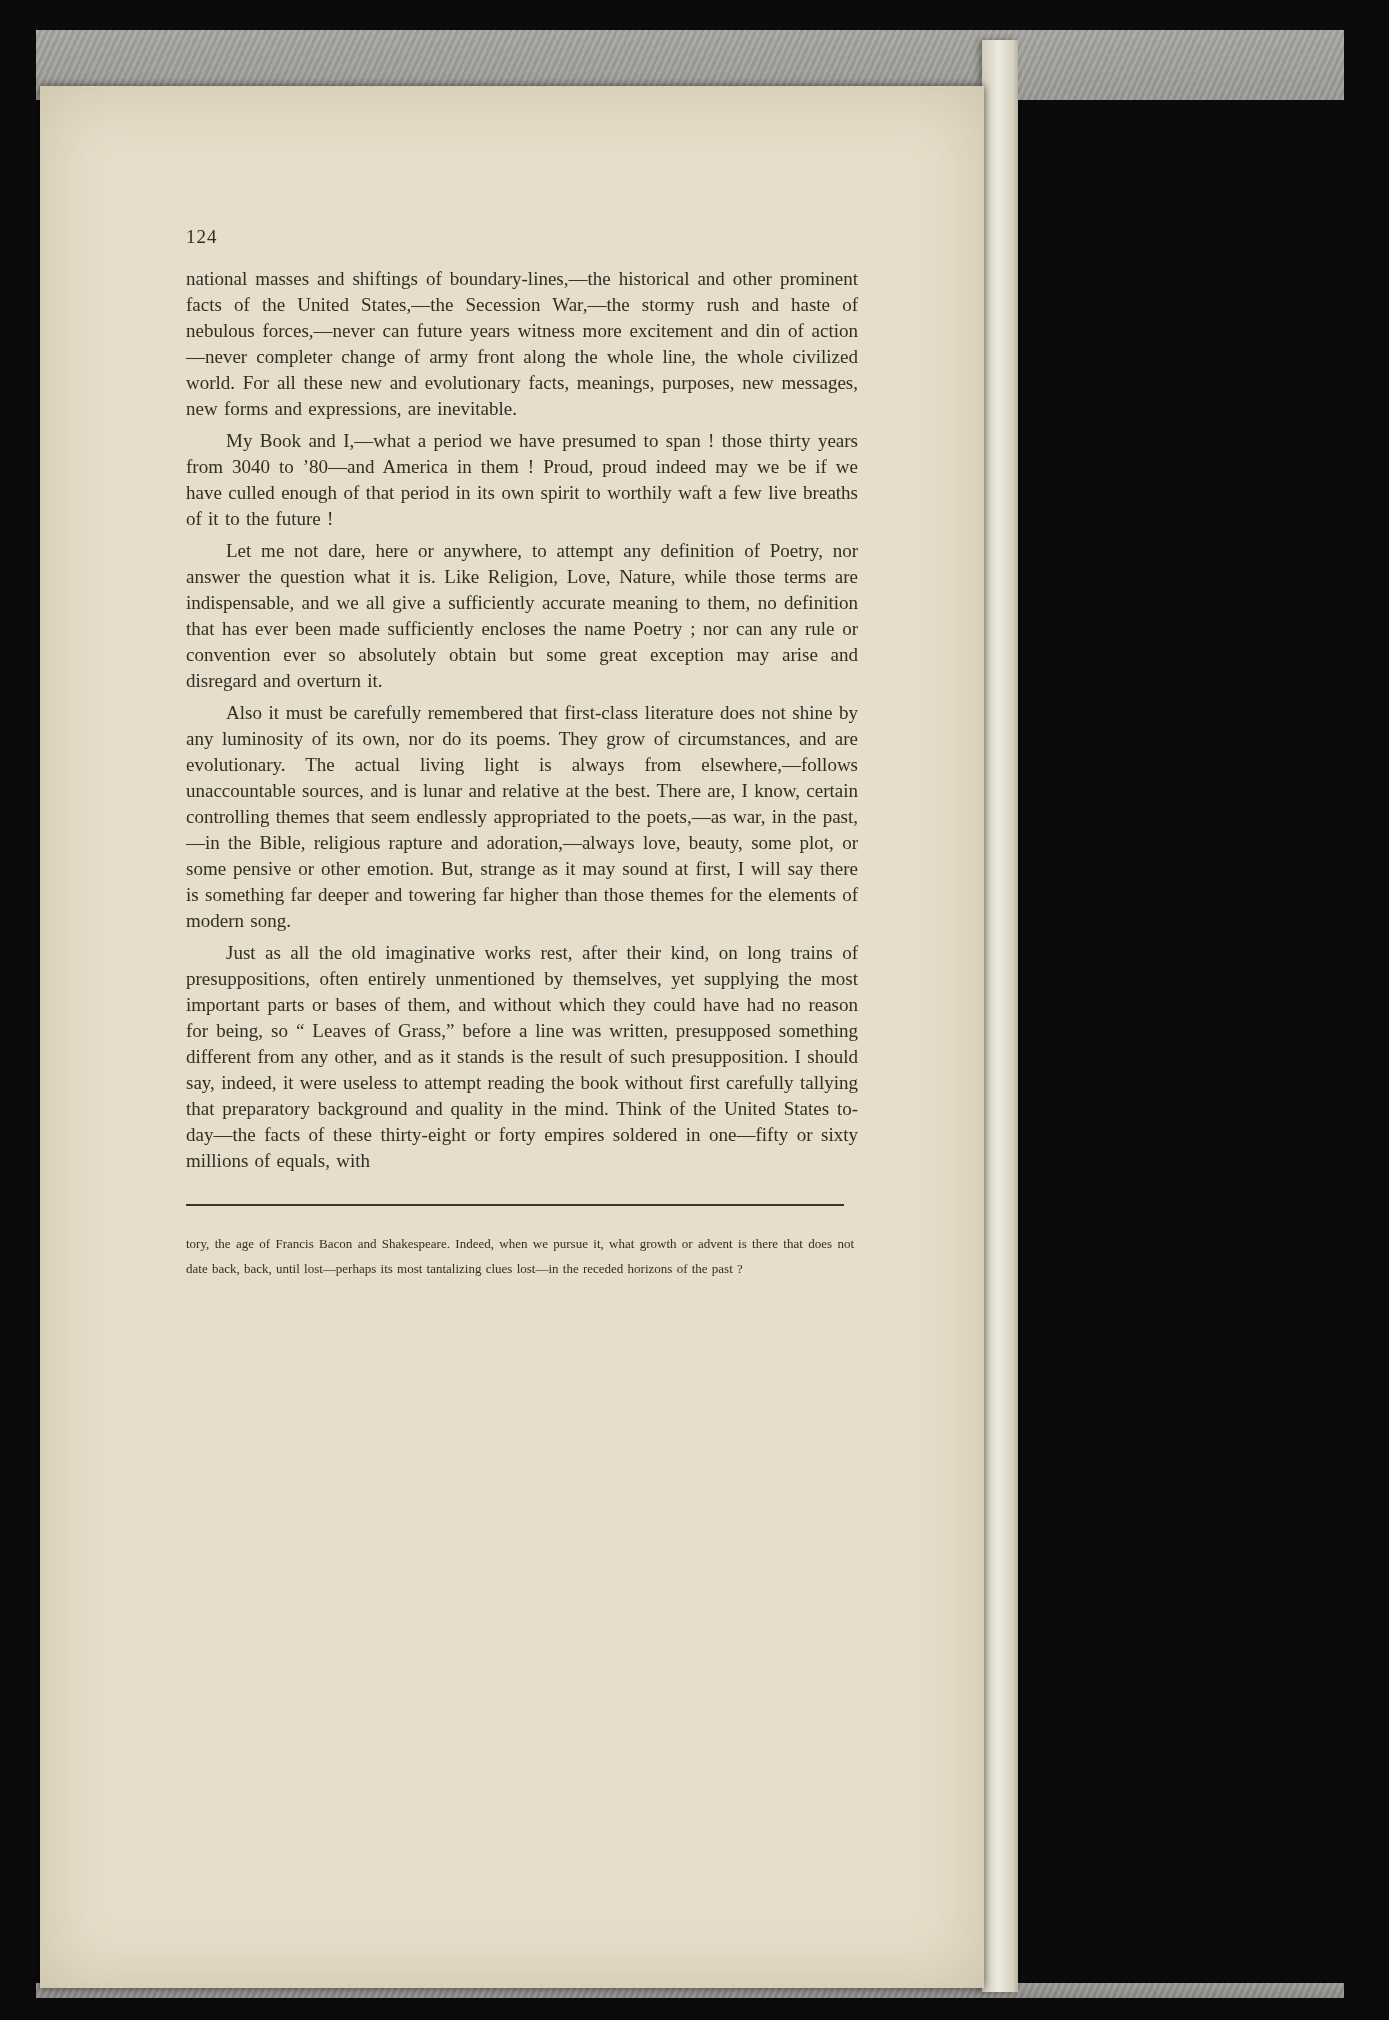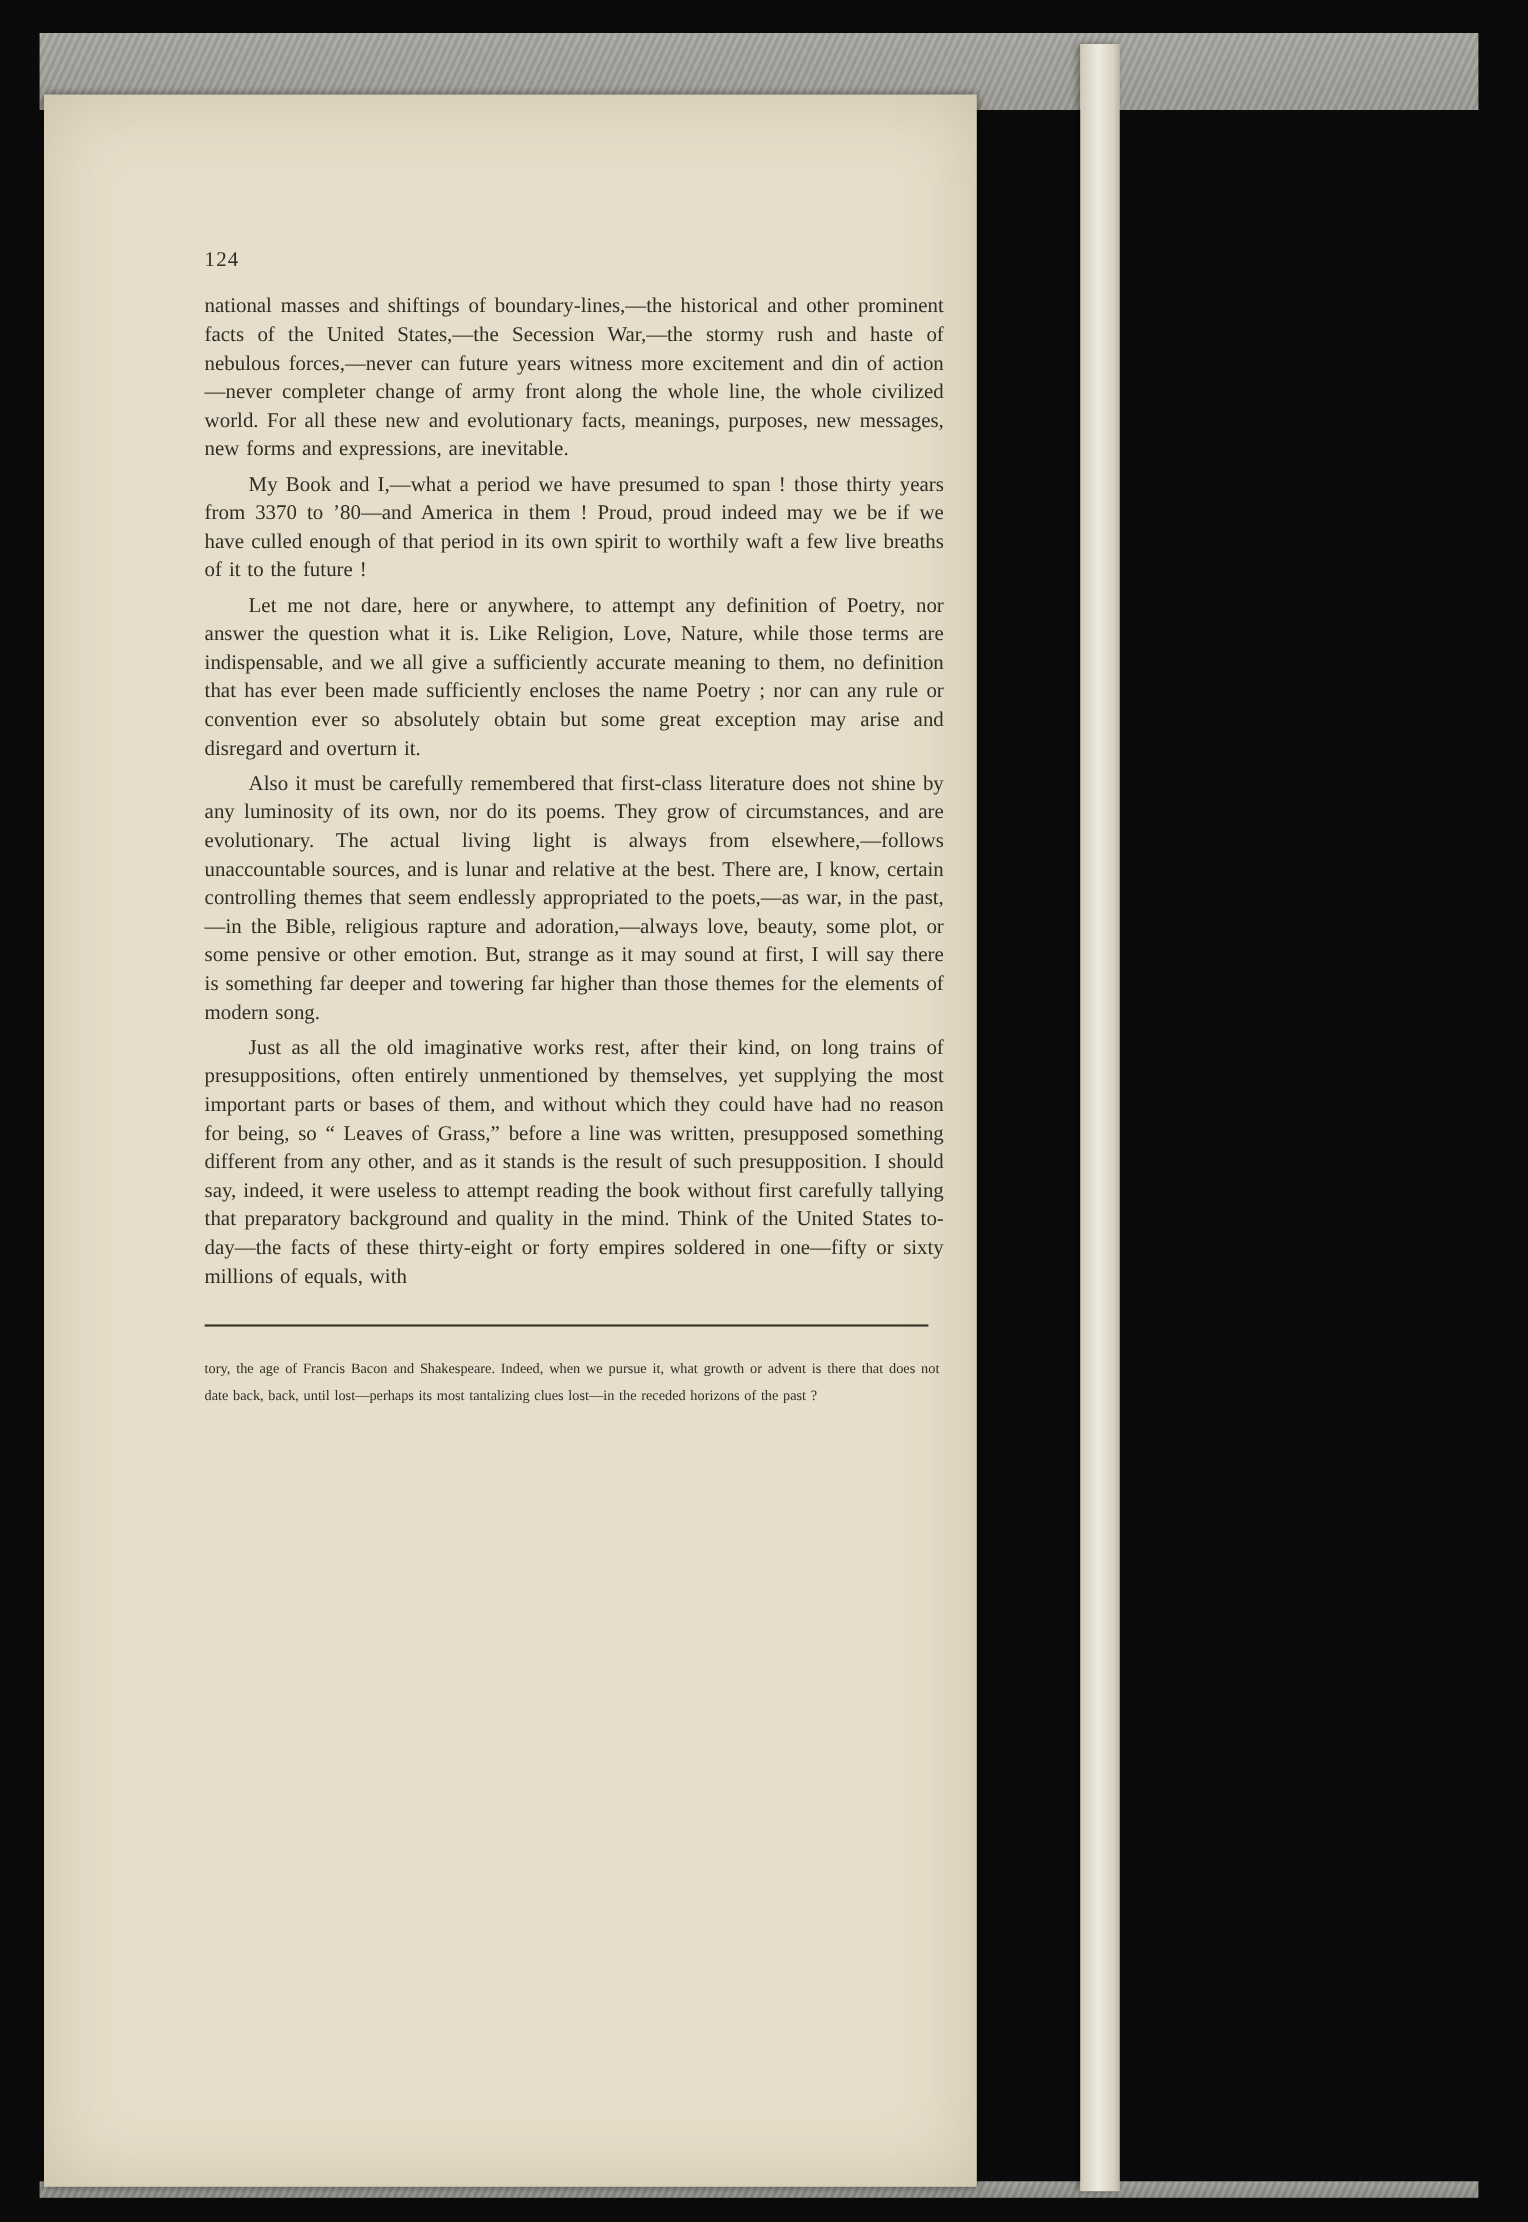--- a/index.html
+++ b/index.html
@@ -34,21 +34,21 @@
   .page-edge {
     position: absolute;
     left: 982px; top: 40px;
     width: 36px; height: 1952px;
     background: linear-gradient(to right, #cfc9b8, #edeadf 45%, #d6d1c0 85%, #b9b4a4);
     box-shadow: -3px 0 6px rgba(0,0,0,0.35);
   }
   .paper {
     position: absolute;
     left: 40px; top: 86px;
-    width: 848px; height: 1902px;
+    width: 944px; height: 1902px;
     background:
       radial-gradient(ellipse 200px 320px at 1% 57%, rgba(195,160,92,0.30), transparent 70%),
       radial-gradient(ellipse 360px 260px at 97% 99%, rgba(216,178,156,0.38), transparent 72%),
       radial-gradient(ellipse 560px 280px at 45% 101%, rgba(204,178,136,0.20), transparent 70%),
       radial-gradient(ellipse 900px 1400px at 50% 45%, #eae2cd 55%, #e2d8c1 100%),
       #e6decа;
     background-color: #e6deca;
     box-shadow: inset 0 0 70px rgba(110,92,55,0.22), 0 0 8px rgba(0,0,0,0.6);
   }
   .text-block {
@@ -115,21 +115,21 @@
 
   <div class="paper">
     <div class="text-block">
 
       <div class="running-head">
         <span class="pagenum">124</span>
       </div>
 
       <div class="body">
         <p class="para first">national masses and shiftings of boundary-lines,—the historical and other prominent facts of the United States,—the Secession War,—the stormy rush and haste of nebulous forces,—never can future years witness more excitement and din of action—never completer change of army front along the whole line, the whole civilized world. For all these new and evolutionary facts, meanings, purposes, new messages, new forms and expressions, are inevitable.</p>
-        <p class="para">My Book and I,—what a period we have presumed to span ! those thirty years from 3370 to ’80—and America in them ! Proud, proud indeed may we be if we have culled enough of that period in its own spirit to worthily waft a few live breaths of it to the future !</p>
+        <p class="para">My Book and I,—what a period we have presumed to span ! those thirty years from 3040 to ’80—and America in them ! Proud, proud indeed may we be if we have culled enough of that period in its own spirit to worthily waft a few live breaths of it to the future !</p>
         <p class="para">Let me not dare, here or anywhere, to attempt any definition of Poetry, nor answer the question what it is. Like Religion, Love, Nature, while those terms are indispensable, and we all give a sufficiently accurate meaning to them, no definition that has ever been made sufficiently encloses the name Poetry ; nor can any rule or convention ever so absolutely obtain but some great exception may arise and disregard and overturn it.</p>
         <p class="para">Also it must be carefully remembered that first-class literature does not shine by any luminosity of its own, nor do its poems. They grow of circumstances, and are evolutionary. The actual living light is always from elsewhere,—follows unaccountable sources, and is lunar and relative at the best. There are, I know, certain controlling themes that seem endlessly appropriated to the poets,—as war, in the past,—in the Bible, religious rapture and adoration,—always love, beauty, some plot, or some pensive or other emotion. But, strange as it may sound at first, I will say there is something far deeper and towering far higher than those themes for the elements of modern song.</p>
         <p class="para">Just as all the old imaginative works rest, after their kind, on long trains of presuppositions, often entirely unmentioned by themselves, yet supplying the most important parts or bases of them, and without which they could have had no reason for being, so “ Leaves of Grass,” before a line was written, presupposed something different from any other, and as it stands is the result of such presupposition. I should say, indeed, it were useless to attempt reading the book without first carefully tallying that preparatory background and quality in the mind. Think of the United States to-day—the facts of these thirty-eight or forty empires soldered in one—fifty or sixty millions of equals, with</p>
       </div>
 
       <div class="fn-rule"></div>
 
       <p class="footnote">tory, the age of Francis Bacon and Shakespeare. Indeed, when we pursue it, what growth or advent is there that does not date back, back, until lost—perhaps its most tantalizing clues lost—in the receded horizons of the past ?</p>
 
     </div>

